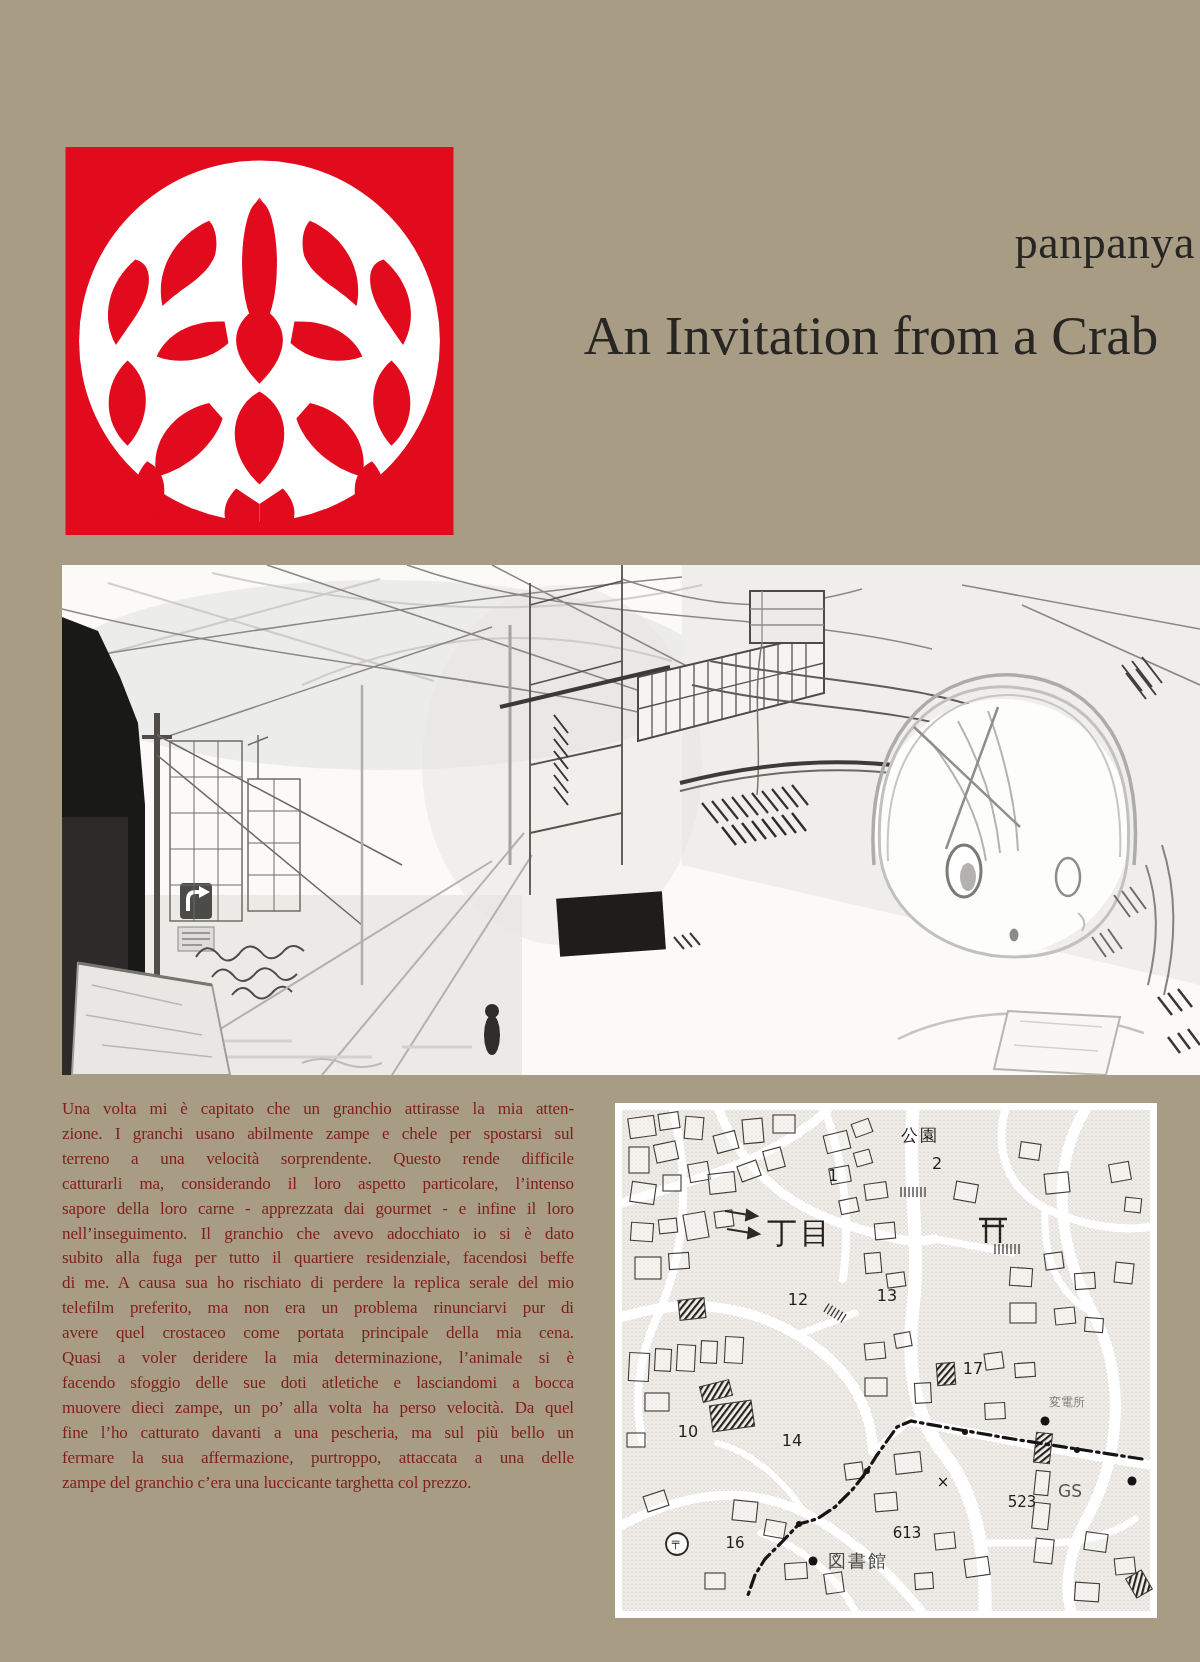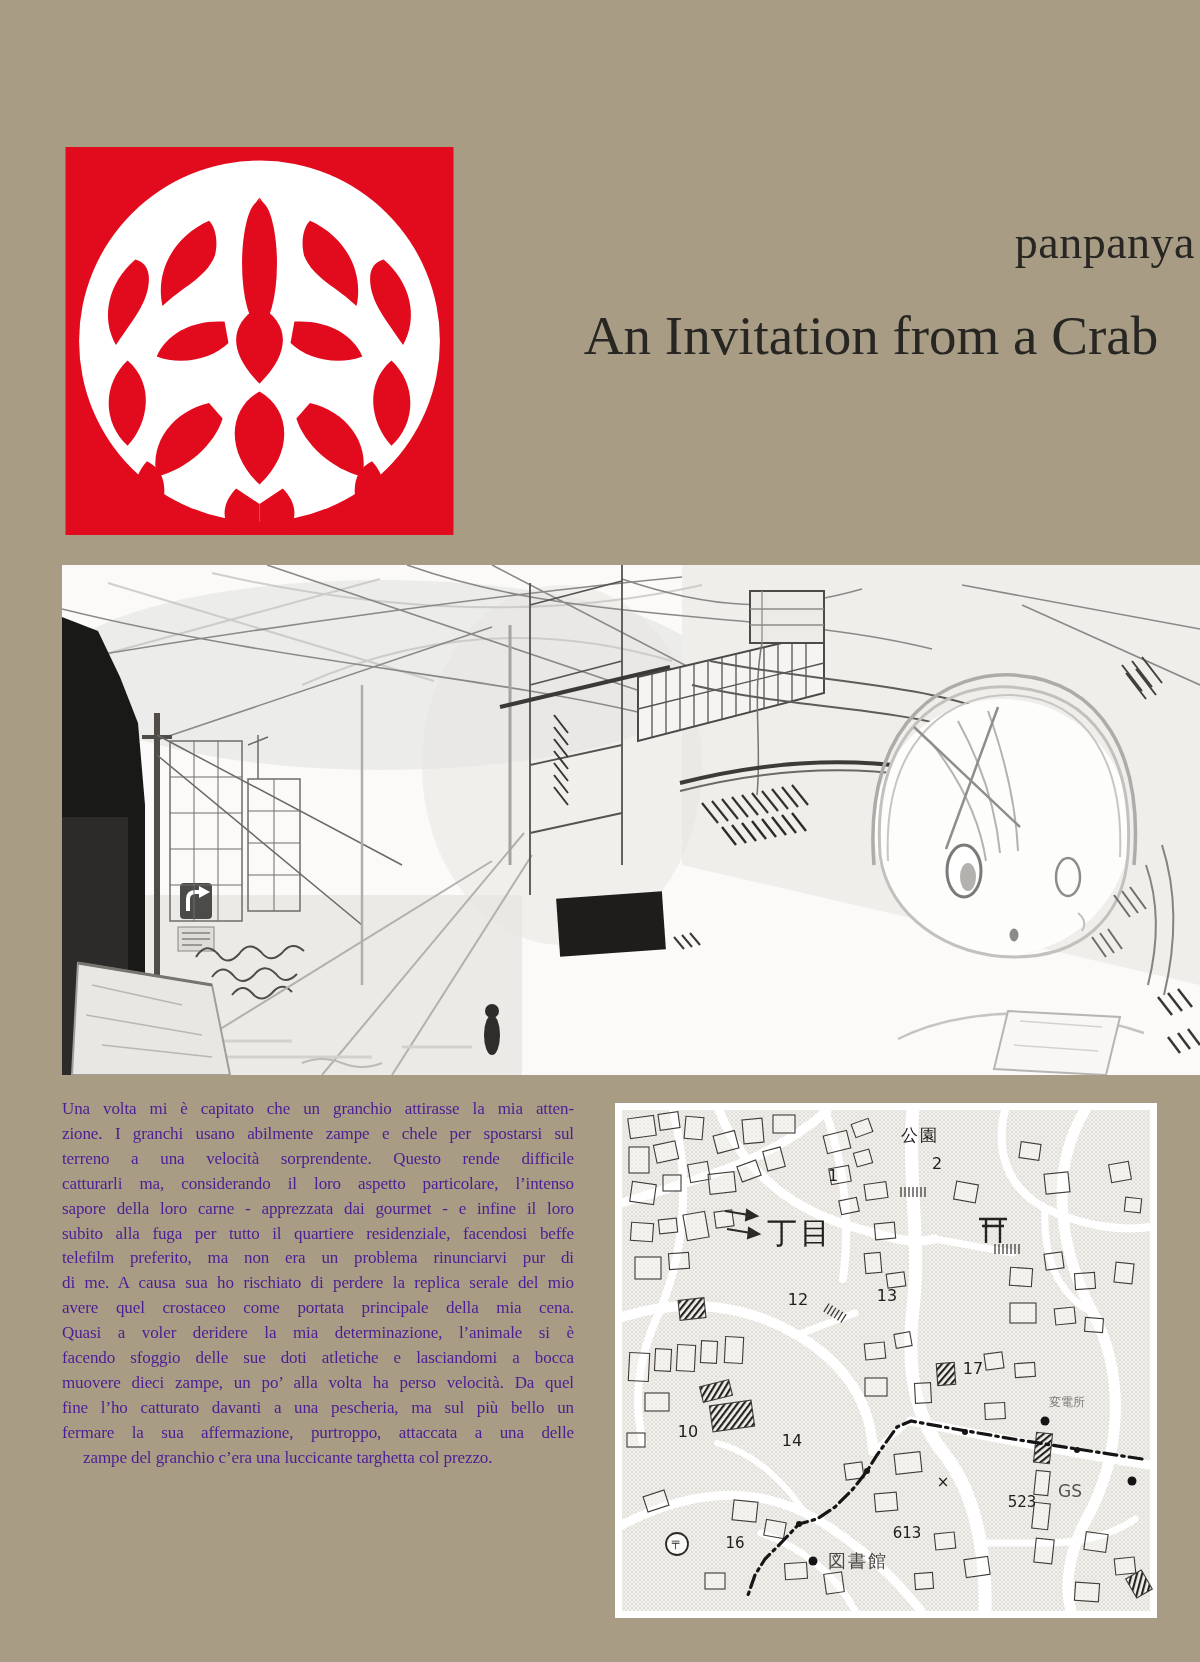--- a/index.html
+++ b/index.html
@@ -14,24 +14,24 @@
     text-align:right; font-size:46px; line-height:1.1; color:#272622;
     letter-spacing:0.5px;
   }
   .title {
     position:absolute; left:455px; top:306px; width:740px;
     text-align:center; font-size:55px; line-height:1.1; color:#272622;padding-left:46px;
   }
   .illustration { position:absolute; left:62px; top:565px; width:1138px; height:510px; display:block; }
   .bodytext {
     position:absolute; left:62px; top:1097px; width:512px;
-    color:#4c1d95; font-size:17px; line-height:24.9px; letter-spacing:-0.1px;
+    color:#7f1d1d; font-size:17px; line-height:24.9px; letter-spacing:-0.1px;
   }
   .bodytext .line { white-space:nowrap; text-align:justify; text-align-last:justify; }
-  .bodytext .line.last { text-align-last:left;margin-left:21px; }
+  .bodytext .line.last { text-align-last:left; }
   .map { position:absolute; left:615px; top:1103px; width:542px; height:515px; display:block; }
   .map text { font-family:"DejaVu Sans", sans-serif; fill:#22201d; }
 </style>
 </head>
 <body>
 
 <div class="page">
 
   <svg class="logo" viewBox="0 0 100 100">
     <rect x="0" y="0" width="100" height="100" fill="#e20a1d"></rect>
@@ -156,23 +156,24 @@
       <path d="M16,398 L150,420" stroke="#77756f" stroke-width="3" fill="none"></path>
     </g>
   </svg>
 
   <div class="bodytext">
     <div class="line">Una volta mi è capitato che un granchio attirasse la mia atten-</div>
     <div class="line">zione. I granchi usano abilmente zampe e chele per spostarsi sul</div>
     <div class="line">terreno a una velocità sorprendente. Questo rende difficile</div>
     <div class="line">catturarli ma, considerando il loro aspetto particolare, l’intenso</div>
     <div class="line">sapore della loro carne - apprezzata dai gourmet - e infine il loro</div>
+    <div class="line">nell’inseguimento. Il granchio che avevo adocchiato io si è dato</div>
     <div class="line">subito alla fuga per tutto il quartiere residenziale, facendosi beffe</div>
+    <div class="line">di me. A causa sua ho rischiato di perdere la replica serale del mio</div>
     <div class="line">telefilm preferito, ma non era un problema rinunciarvi pur di</div>
-    <div class="line">di me. A causa sua ho rischiato di perdere la replica serale del mio</div>
     <div class="line">avere quel crostaceo come portata principale della mia cena.</div>
     <div class="line">Quasi a voler deridere la mia determinazione, l’animale si è</div>
     <div class="line">facendo sfoggio delle sue doti atletiche e lasciandomi a bocca</div>
     <div class="line">muovere dieci zampe, un po’ alla volta ha perso velocità. Da quel</div>
     <div class="line">fine l’ho catturato davanti a una pescheria, ma sul più bello un</div>
     <div class="line">fermare la sua affermazione, purtroppo, attaccata a una delle</div>
     <div class="line last">zampe del granchio c’era una luccicante targhetta col prezzo.</div>
   </div>
 
   <svg class="map" viewBox="0 0 542 515">

